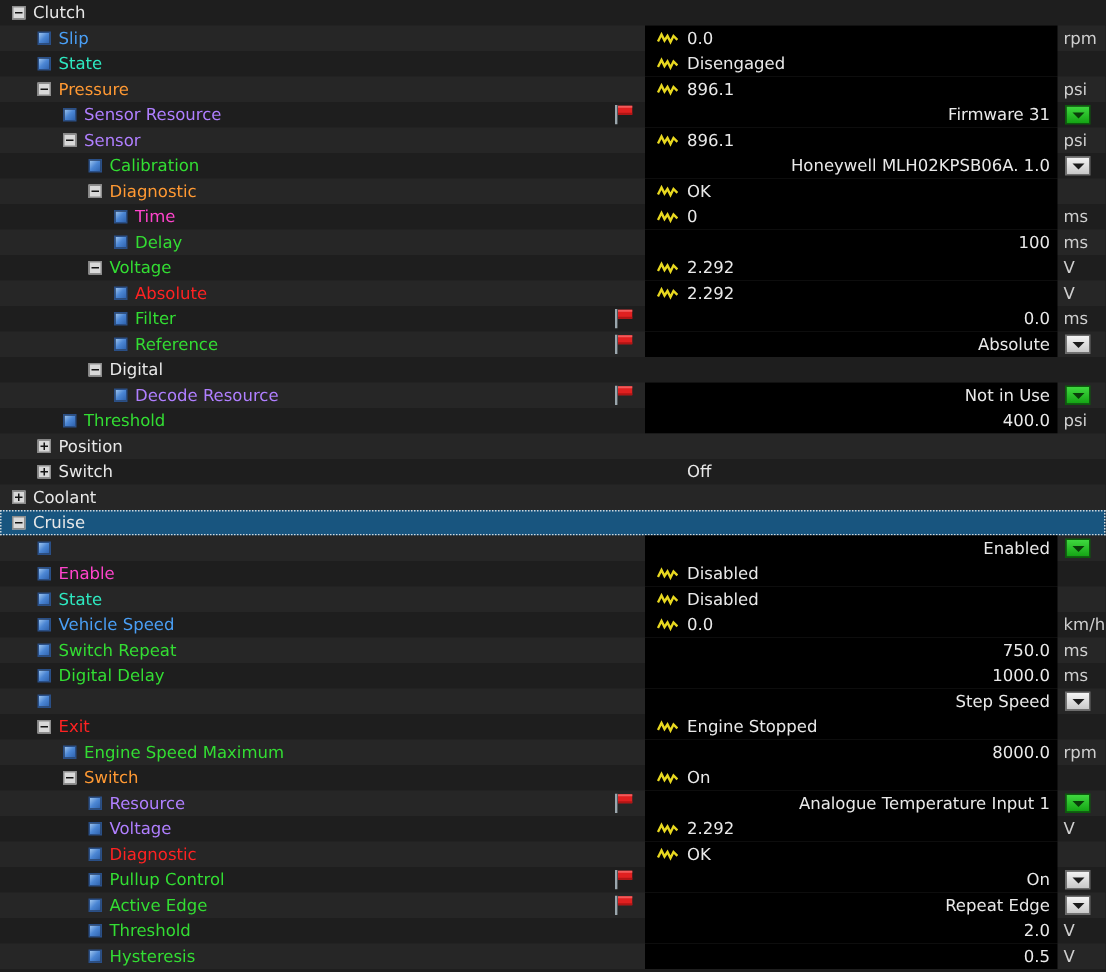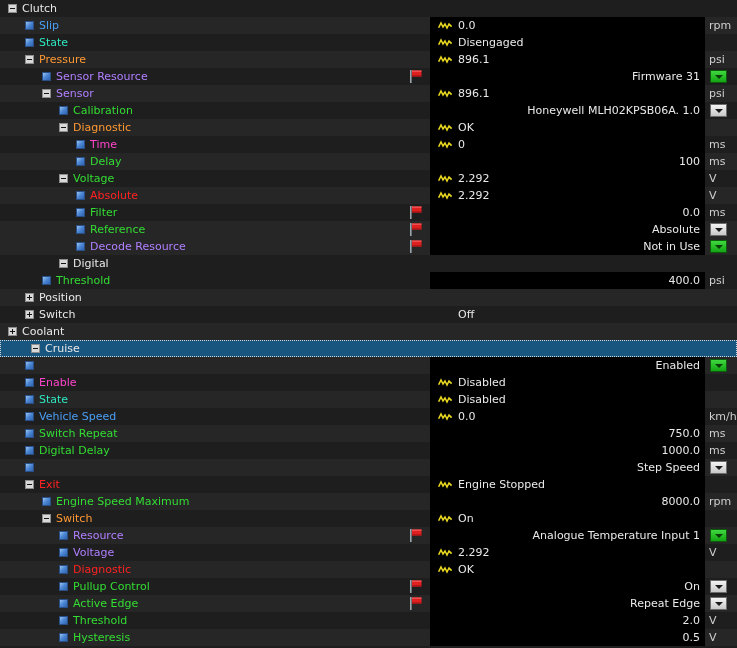--- a/index.html
+++ b/index.html
@@ -16,21 +16,21 @@
   .row{
     position:relative;
     height:17px;
     display:flex;
     align-items:stretch;
     box-sizing:border-box;
   }
   .row.bg0{background:#1e1e1e;}
   .row.bg1{background:#262626;}
   .row.sel{background:#18557f;}
-  .row.sel .label-cell{background:transparent;padding-left:23px;}
+  .row.sel .label-cell{background:transparent;}
   .row.sel .focus{
     position:absolute;left:0;top:0;right:0;bottom:0;
     border:1px dotted #cfd8dd;
     box-sizing:border-box;
     pointer-events:none;
   }
 
   
   .label-cell{
     width:430px;
@@ -378,20 +378,36 @@
             <path d="M2 5.2 L11.5 5.2 L11.5 6.5 L2 6.5 Z" fill="#b01414"></path>
           </svg></span>
       </div>
       <div class="value-cell edit right">
         <span class="vtext">Absolute</span>
       </div>
       <div class="unit-cell">
         <div class="combo"></div>
       </div>
     </div>
+    <div class="row bg0">
+      <div class="label-cell">
+        <div class="indent" style="width: 59px;"></div>
+        <div class="expander"></div>
+        <span class="lbl" style="color: rgb(232, 232, 232);">Digital</span>
+      </div>
+      <div class="value-cell">
+        <span class="wave spacer"><svg width="14" height="11" viewBox="0 0 14 11">
+            <path d="M1 7 L3 3 L5 7 L7 4 L9 8 L11 4 L13 6" fill="none" stroke="#e8d820" stroke-width="1.6" stroke-linecap="square"></path>
+          </svg></span>
+        <span class="vtext"></span>
+      </div>
+      <div class="unit-cell">
+        <span class="unit"></span>
+      </div>
+    </div>
     <div class="row bg1">
       <div class="label-cell">
         <div class="indent" style="width: 76px;"></div>
         <div class="leafbox"></div>
         <span class="lbl" style="color: rgb(176, 127, 255);">Decode Resource</span>
         <span class="flag"><svg width="12" height="13" viewBox="0 0 12 13">
             <rect x="0" y="0" width="1.6" height="13" fill="#9aa6ad"></rect>
             <path d="M2 0.5 L11.5 0.5 L11.5 6.5 L2 6.5 Z" fill="#e02020"></path>
             <path d="M2 0.5 L11.5 0.5 L11.5 1.8 L2 1.8 Z" fill="#f25a5a"></path>
             <path d="M2 5.2 L11.5 5.2 L11.5 6.5 L2 6.5 Z" fill="#b01414"></path>
@@ -399,36 +415,20 @@
       </div>
       <div class="value-cell edit right">
         <span class="vtext">Not in Use</span>
       </div>
       <div class="unit-cell">
         <div class="combo green"></div>
       </div>
     </div>
     <div class="row bg0">
       <div class="label-cell">
-        <div class="indent" style="width: 59px;"></div>
-        <div class="expander"></div>
-        <span class="lbl" style="color: rgb(232, 232, 232);">Digital</span>
-      </div>
-      <div class="value-cell">
-        <span class="wave spacer"><svg width="14" height="11" viewBox="0 0 14 11">
-            <path d="M1 7 L3 3 L5 7 L7 4 L9 8 L11 4 L13 6" fill="none" stroke="#e8d820" stroke-width="1.6" stroke-linecap="square"></path>
-          </svg></span>
-        <span class="vtext"></span>
-      </div>
-      <div class="unit-cell">
-        <span class="unit"></span>
-      </div>
-    </div>
-    <div class="row bg0">
-      <div class="label-cell">
         <div class="indent" style="width: 42px;"></div>
         <div class="leafbox"></div>
         <span class="lbl" style="color: rgb(51, 221, 51);">Threshold</span>
       </div>
       <div class="value-cell edit right">
         <span class="vtext">400.0</span>
       </div>
       <div class="unit-cell">
         <span class="unit">psi</span>
       </div>

